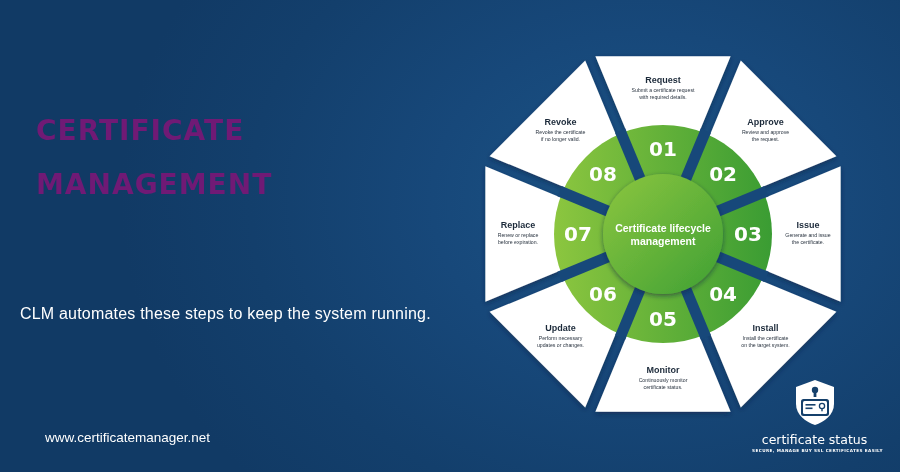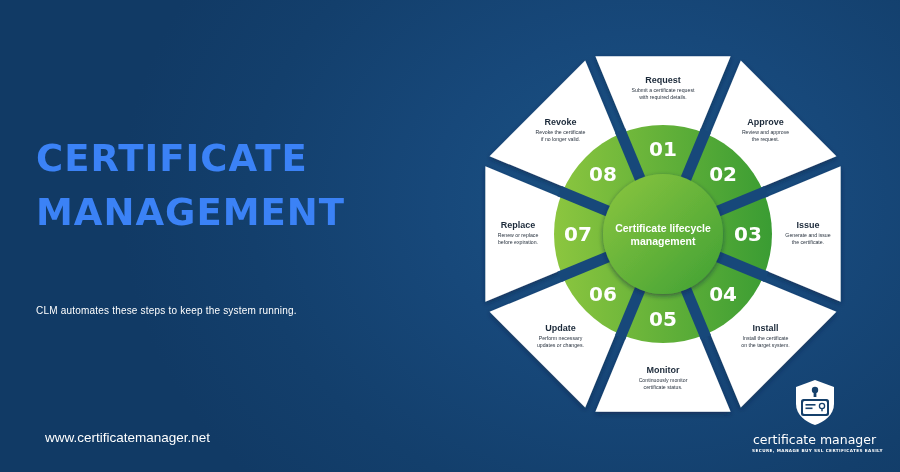--- a/index.html
+++ b/index.html
@@ -2,28 +2,28 @@
 <html><head>
 <meta charset="utf-8">
 <style>
   html, body { margin: 0; padding: 0; }
   body {
     width: 900px; height: 472px; overflow: hidden; position: relative;
     background: radial-gradient(ellipse 520px 420px at 640px 200px, #1b5486 0%, #17487a 40%, #133f6c 75%, #113a65 100%);
     font-family: "Liberation Sans", sans-serif;
   }
   .title {
-    position: absolute; left: 36px; top: 132px;
-    color: #3b82f6; font-family: "DejaVu Sans", sans-serif; font-weight: bold;
-    font-size: 37px; line-height: 54px; letter-spacing: 1px;
+    position: absolute; left: 36px; top: 104px;
+    color: #701a75; font-family: "DejaVu Sans", sans-serif; font-weight: bold;
+    font-size: 28px; line-height: 54px; letter-spacing: 1px;
   }
   .title div { white-space: nowrap; }
   .subtitle {
-    position: absolute; left: 36px; top: 305px;
-    color: #ffffff; font-family: "Liberation Sans", sans-serif; font-size: 10px; letter-spacing: 0.2px;
+    position: absolute; left: 20px; top: 305px;
+    color: #ffffff; font-family: "Liberation Sans", sans-serif; font-size: 16px; letter-spacing: 0.2px;
   }
   .website {
     position: absolute; left: 45px; top: 430px;
     color: #ffffff; font-family: "Liberation Sans", sans-serif; font-size: 13.5px;
   }
   svg.diagram { position: absolute; left: 0; top: 0; }
   .step-title { font-family: "Liberation Sans", sans-serif; font-weight: bold; font-size: 9px; fill: #1c2a3a; }
   .step-desc  { font-family: "Liberation Sans", sans-serif; font-size: 5.2px; fill: #2a3440; }
   .step-num   { font-family: "DejaVu Sans", sans-serif; font-weight: bold; font-size: 20px; fill: #ffffff; }
   .center-text { font-family: "Liberation Sans", sans-serif; font-weight: bold; font-size: 10.5px; fill: #ffffff; }
@@ -126,15 +126,15 @@
     <path d="M22 2 L41 9 L41 26 C41 37 31 44 22 47 C13 44 3 37 3 26 L3 9 Z" fill="#ffffff"></path>
     <circle cx="22" cy="12" r="3.2" fill="#15406b"></circle>
     <rect x="20.6" y="13" width="2.8" height="6" fill="#15406b"></rect>
     <rect x="8" y="21" width="28" height="17" rx="2.5" fill="#15406b"></rect>
     <rect x="10" y="23" width="24" height="13" rx="1.5" fill="#ffffff"></rect>
     <rect x="12.5" y="26" width="10" height="1.6" fill="#15406b"></rect>
     <rect x="12.5" y="29.5" width="7" height="1.6" fill="#15406b"></rect>
     <circle cx="29" cy="28" r="2.6" fill="none" stroke="#15406b" stroke-width="1.3"></circle>
     <rect x="28.3" y="30.3" width="1.4" height="3" fill="#15406b"></rect>
   </svg>
-  <div class="logo-name">certificate manager</div>
+  <div class="logo-name">certificate status</div>
   <div class="logo-tag">SECURE, MANAGE BUY SSL CERTIFICATES EASILY</div>
 </div>
 
 </body></html>

